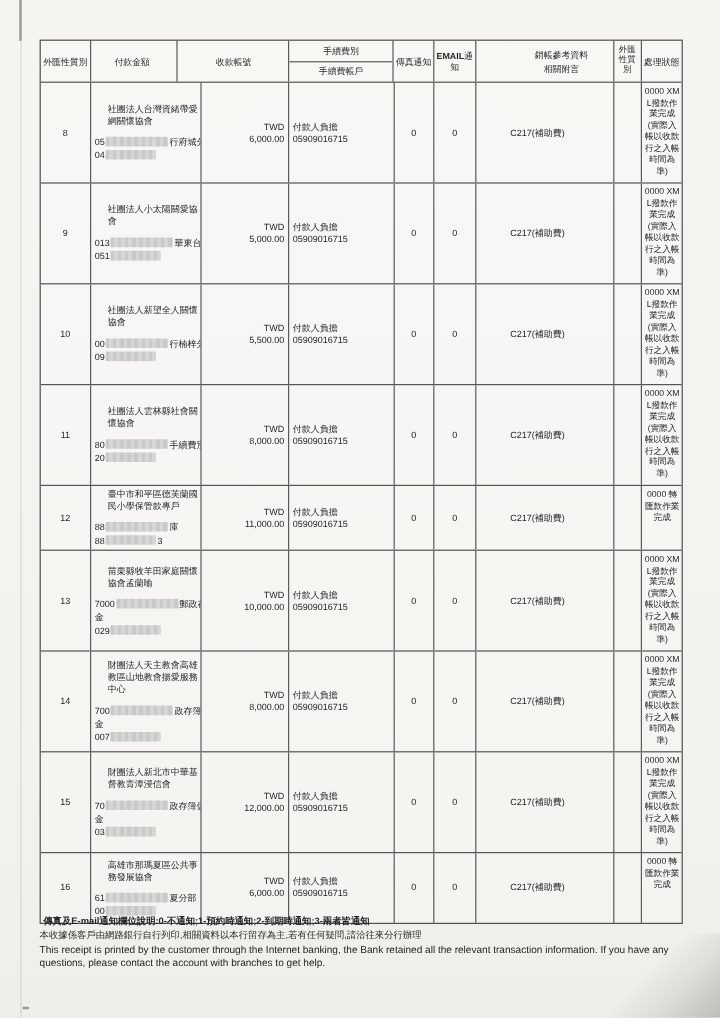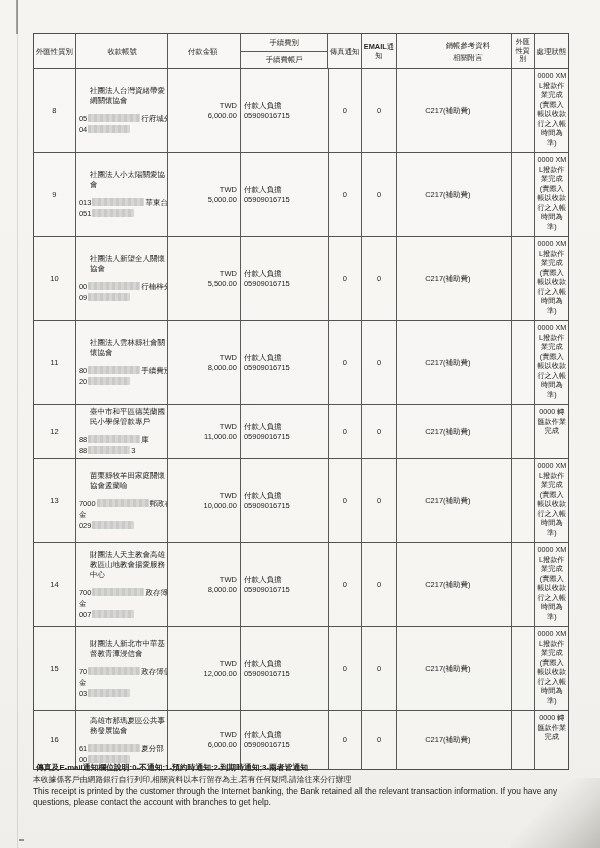--- a/index.html
+++ b/index.html
@@ -75,22 +75,22 @@
 
 <div class="sheet">
   <div class="scan-edge"></div>
   <div class="scan-edge-dark"></div>
   <div class="scan-speck"></div>
   <div class="scan-corner"></div>
 
   <div class="rtable">
     <div class="thead">
       <div class="cell c-seq">外匯性質別</div>
+      <div class="cell c-amt" style="align-items:center;justify-content:center;">付款金額</div>
       <div class="cell c-payee" style="align-items:center;justify-content:center;flex-direction:row;">收款帳號</div>
-      <div class="cell c-amt" style="align-items:center;justify-content:center;">付款金額</div>
       <div class="cell c-fee h-fee">
         <div class="half">手續費別</div>
         <div class="half">手續費帳戶</div>
       </div>
       <div class="cell c-fax">傳真通知</div>
       <div class="cell c-email h-email">
           <span><b>EMAIL</b><span>通知</span></span>
         </div>
       <div class="cell c-ref h-ref" style="justify-content:center;">
         <div>銷帳參考資料</div>

